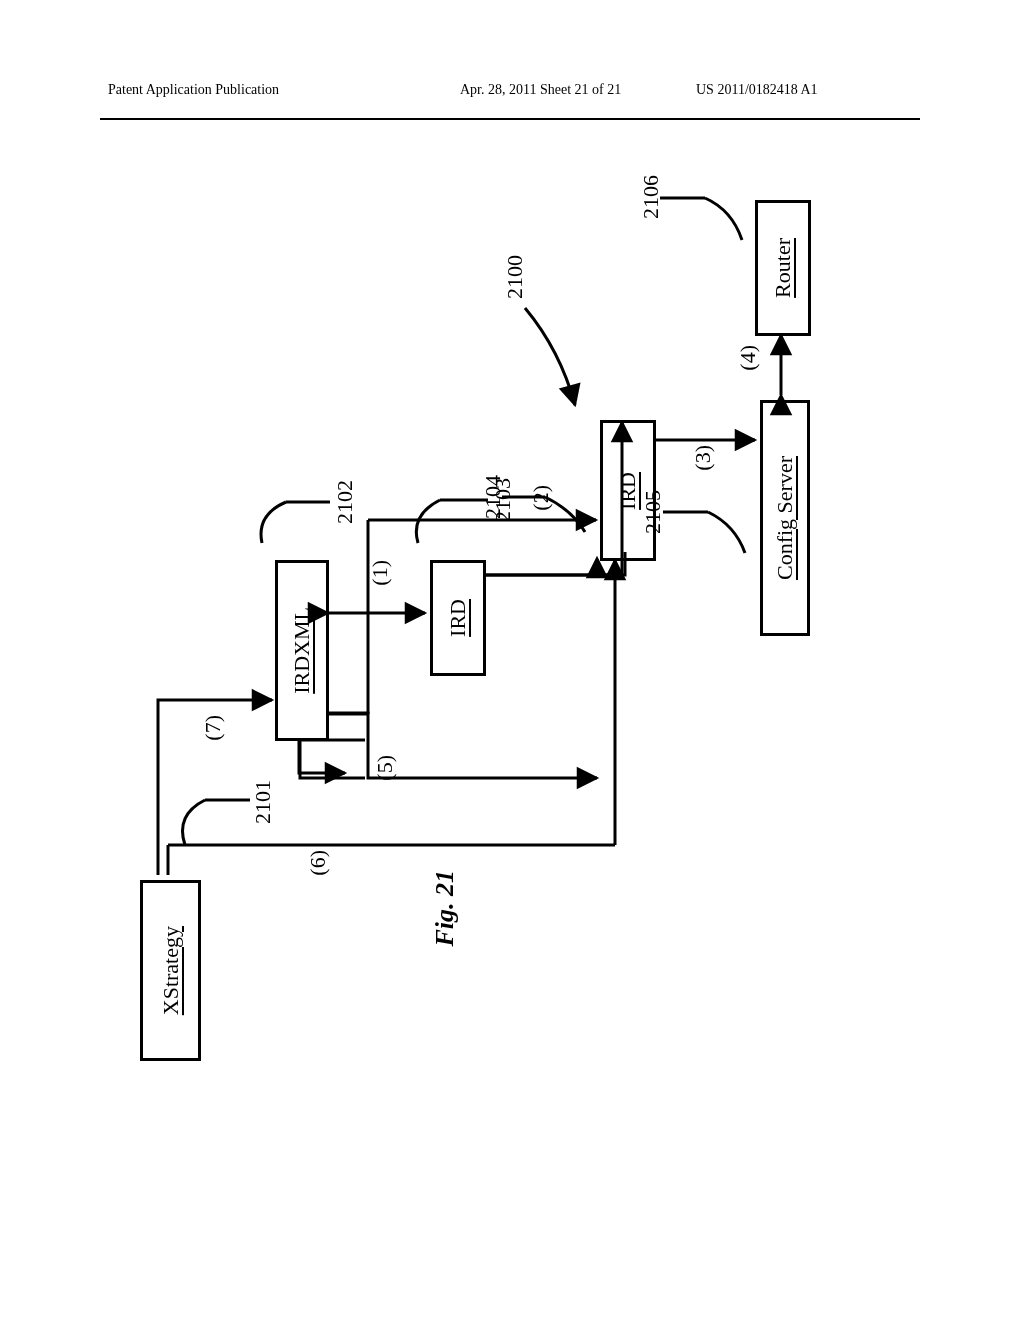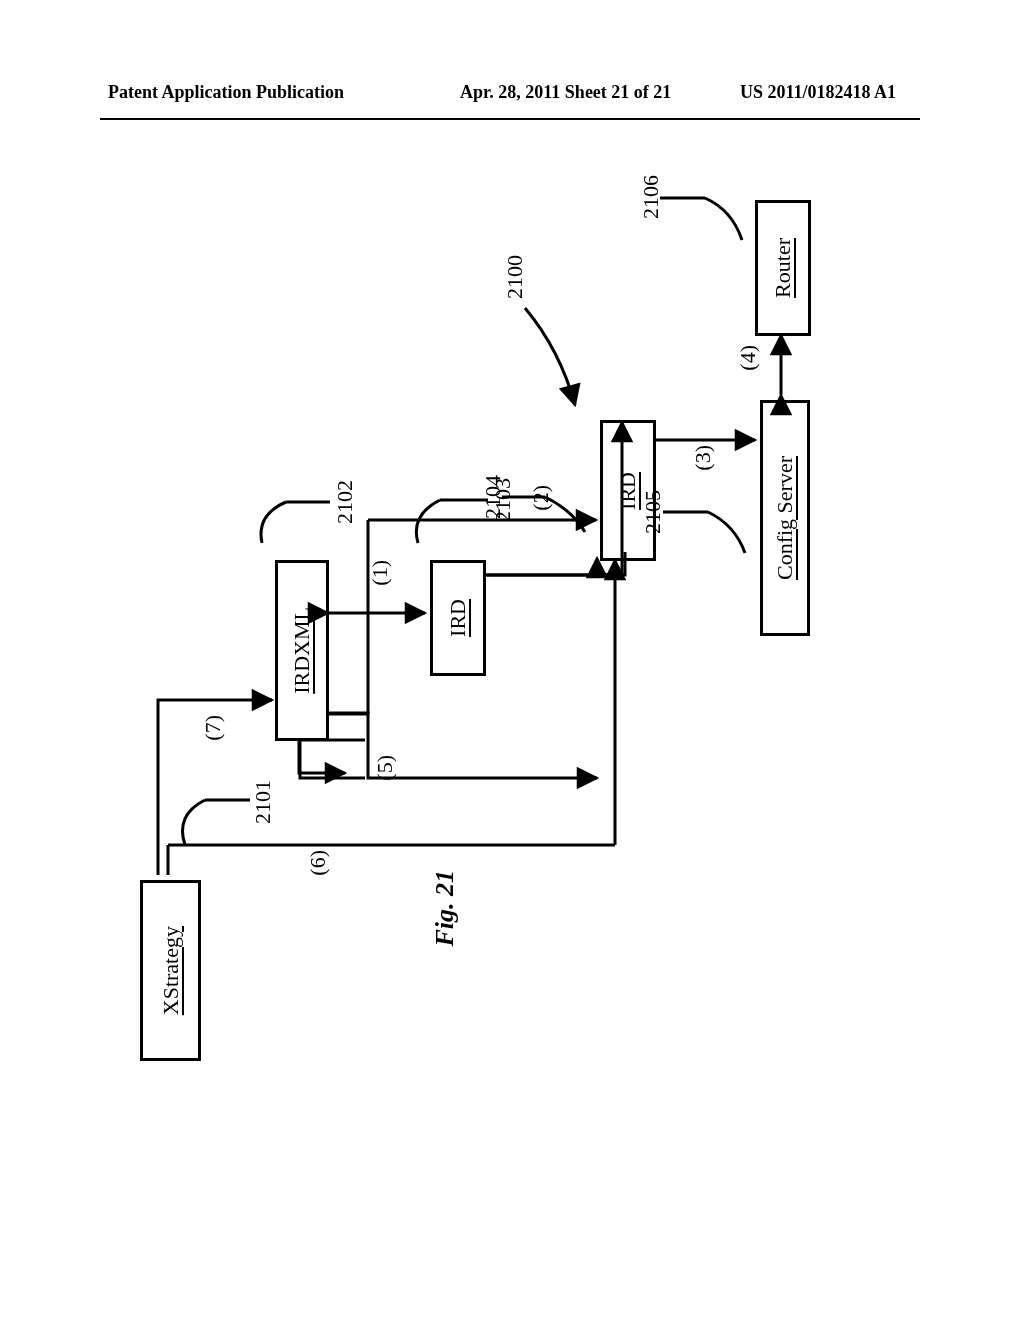--- a/index.html
+++ b/index.html
@@ -15,26 +15,26 @@
     position: relative;
     width: 1024px;
     height: 1320px;
   }
   .header {
     position: absolute;
     top: 82px;
     left: 0;
     width: 1024px;
     height: 30px;
-    font-size: 18px;
-    font-weight: bold;
+    font-size: 14px;
+    font-weight: normal;
   }
   .header .left  { position: absolute; left: 108px; }
   .header .mid   { position: absolute; left: 460px; }
-  .header .right { position: absolute; left: 740px; }
+  .header .right { position: absolute; left: 696px; }
   .header-rule {
     position: absolute;
     left: 100px;
     top: 118px;
     width: 820px;
     border-top: 2px solid #000;
   }
   .box {
     position: absolute;
     border: 3px solid #000;

